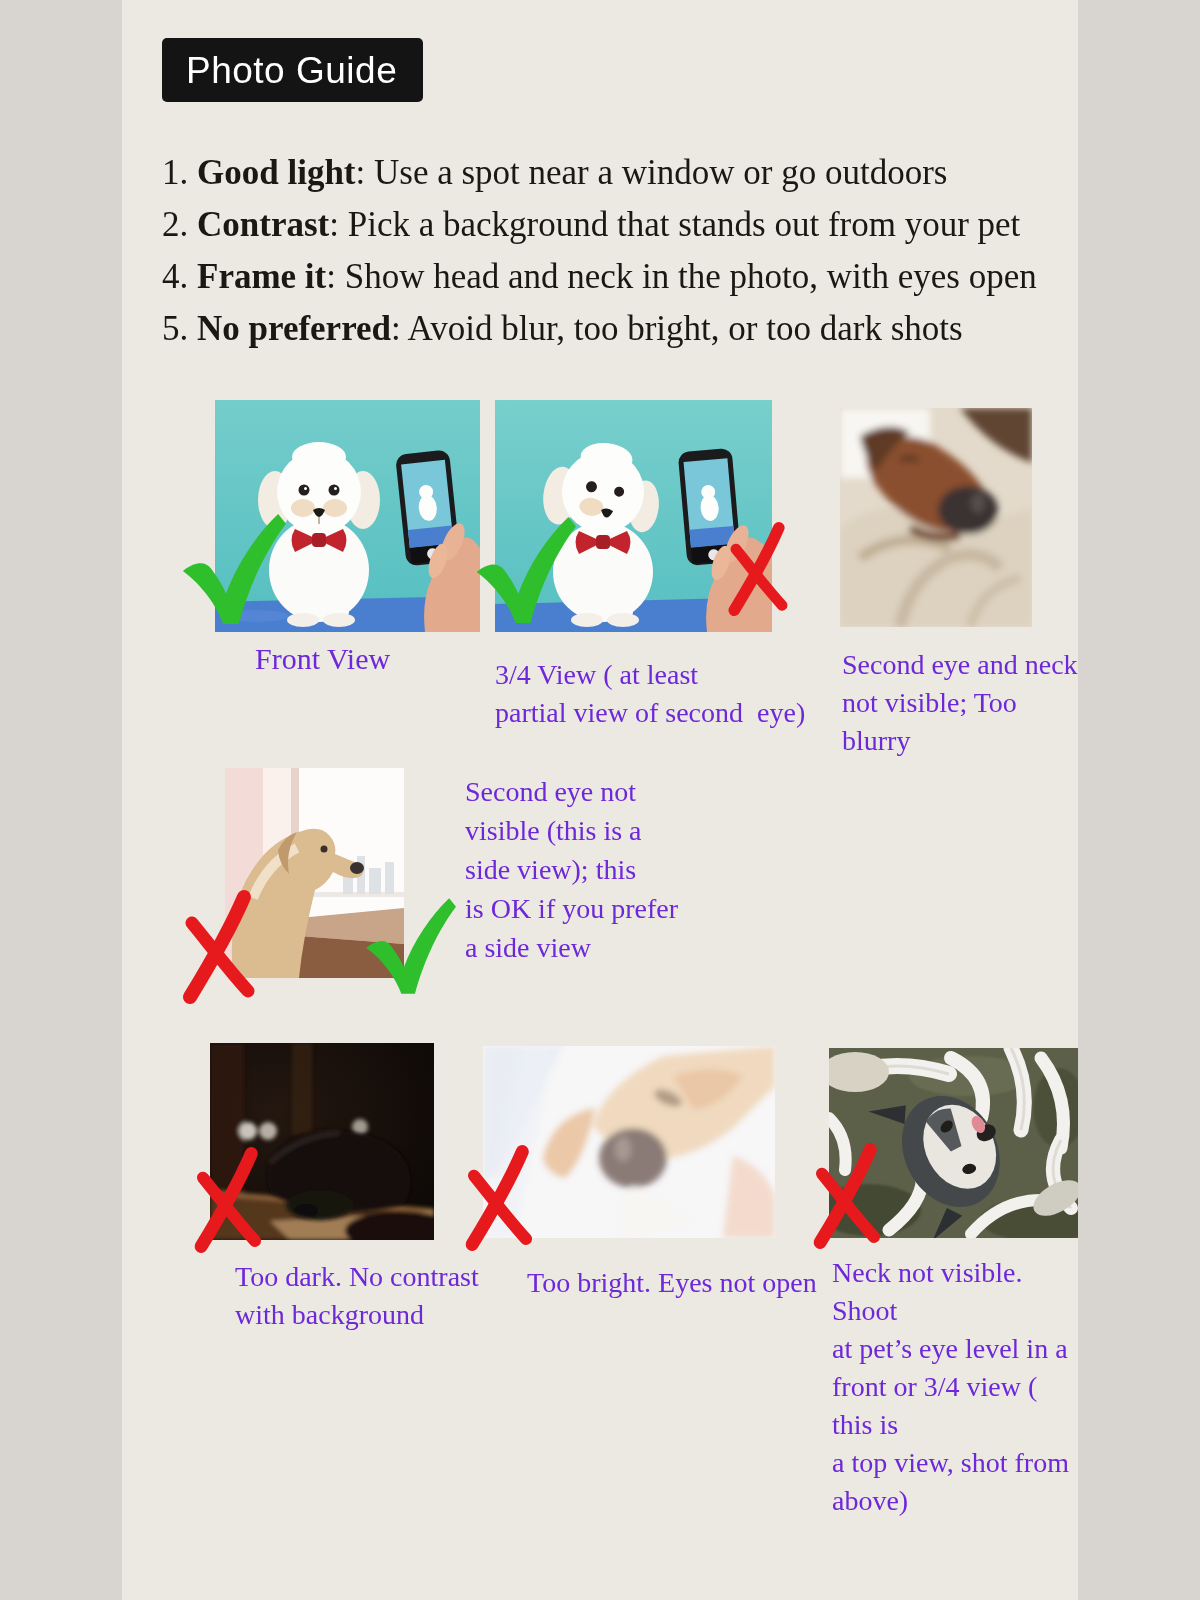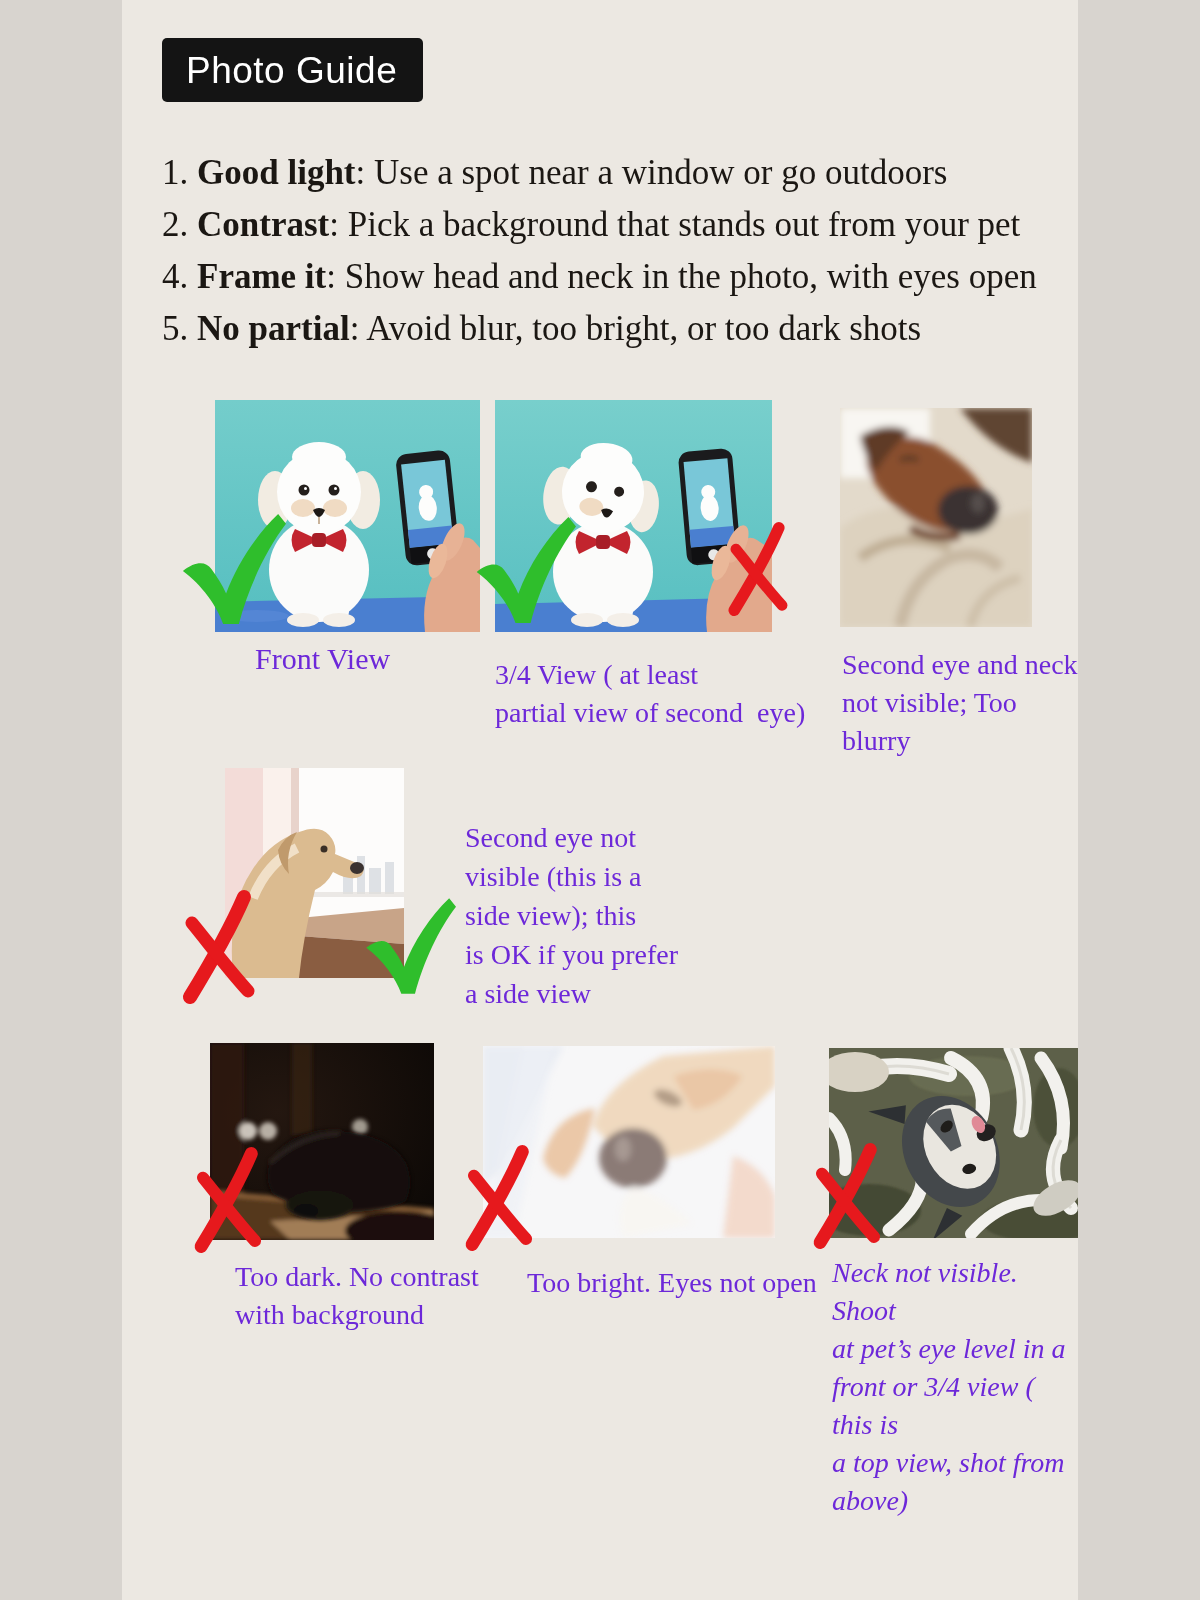--- a/index.html
+++ b/index.html
@@ -34,21 +34,21 @@
 <body>
 
 <div class="canvas">
 
   <div class="abs badge" style="left:40px;top:38px;">Photo Guide</div>
 
   <ul class="tips abs" style="left:40px;top:147px;width:1150px;">
     <li><span>1.</span> <b>Good light</b><span>: Use a spot near a window or go outdoors</span></li>
     <li><span>2.</span> <b>Contrast</b><span>: Pick a background that stands out from your pet</span></li>
     <li><span>4.</span> <b>Frame it</b><span>: Show head and neck in the photo, with eyes open</span></li>
-    <li><span>5.</span> <b>No partial</b><span>: Avoid blur, too bright, or too dark shots</span></li>
+    <li><span>5.</span> <b>No preferred</b><span>: Avoid blur, too bright, or too dark shots</span></li>
   </ul>
 
   <div class="photo" style="left:93px;top:400px;width:265px;height:232px;">
     <svg viewBox="0 0 265 232">
       <defs>
           <linearGradient id="t1" x1="0" y1="0" x2="0" y2="1">
             <stop offset="0" stop-color="#74cdcb"></stop>
             <stop offset="1" stop-color="#55bec0"></stop>
           </linearGradient>
         </defs>
@@ -207,21 +207,21 @@
     <svg viewBox="0 0 80 112" stroke="currentColor" stroke-linecap="round" fill="none">
       <path d="M64 6 C 52 34, 32 70, 10 106" stroke-width="14"></path>
       <path d="M12 32 C 30 54, 48 78, 68 100" stroke-width="13"></path>
     </svg>
   </div>
   <div class="mark check" style="left:240px;top:893px;width:94px;height:106px;">
     <svg viewBox="0 0 110 120">
         <path fill="currentColor" d="M5 62 C 18 52 28 52 34 60 C 40 68 45 76 49 85 C 60 55 80 25 102 4 L 110 14 C 90 40 72 78 62 116 L 46 116 C 40 98 24 76 5 62 Z"></path>
       </svg>
   </div>
-  <div class="abs caption" style="left:343px;top:772px;line-height:39px;margin-top:46px;">Second eye not
+  <div class="abs caption" style="left:343px;top:772px;line-height:39px;">Second eye not
 visible (this is a
 side view); this
 is OK if you prefer
 a side view</div>
 
   <div class="photo" style="left:88px;top:1043px;width:224px;height:197px;">
     <svg viewBox="0 0 224 197">
       <defs>
         <filter id="bd" x="-20%" y="-20%" width="140%" height="140%">
             <feGaussianBlur stdDeviation="2"></feGaussianBlur>
@@ -335,18 +335,18 @@
   <div class="mark cross" style="left:686px;top:1144px;width:80px;height:104px;">
     <svg viewBox="0 0 80 112" stroke="currentColor" stroke-linecap="round" fill="none">
       <path d="M64 6 C 52 34, 32 70, 10 106" stroke-width="14"></path>
       <path d="M12 32 C 30 54, 48 78, 68 100" stroke-width="13"></path>
     </svg>
   </div>
 
   <div class="abs caption" style="left:113px;top:1258px;">Too dark. No contrast
 with background</div>
   <div class="abs caption" style="left:395px;top:1264px;margin-left:10px;">Too bright. Eyes not open</div>
-  <div class="abs caption" style="left:710px;top:1254px;font-style:italic;">Neck not visible. Shoot
+  <div class="abs caption" style="left:710px;top:1254px;">Neck not visible. Shoot
 at pet’s eye level in a
 front or 3/4 view ( this is
 a top view, shot from above)</div>
 
 </div>
 
 </body></html>

